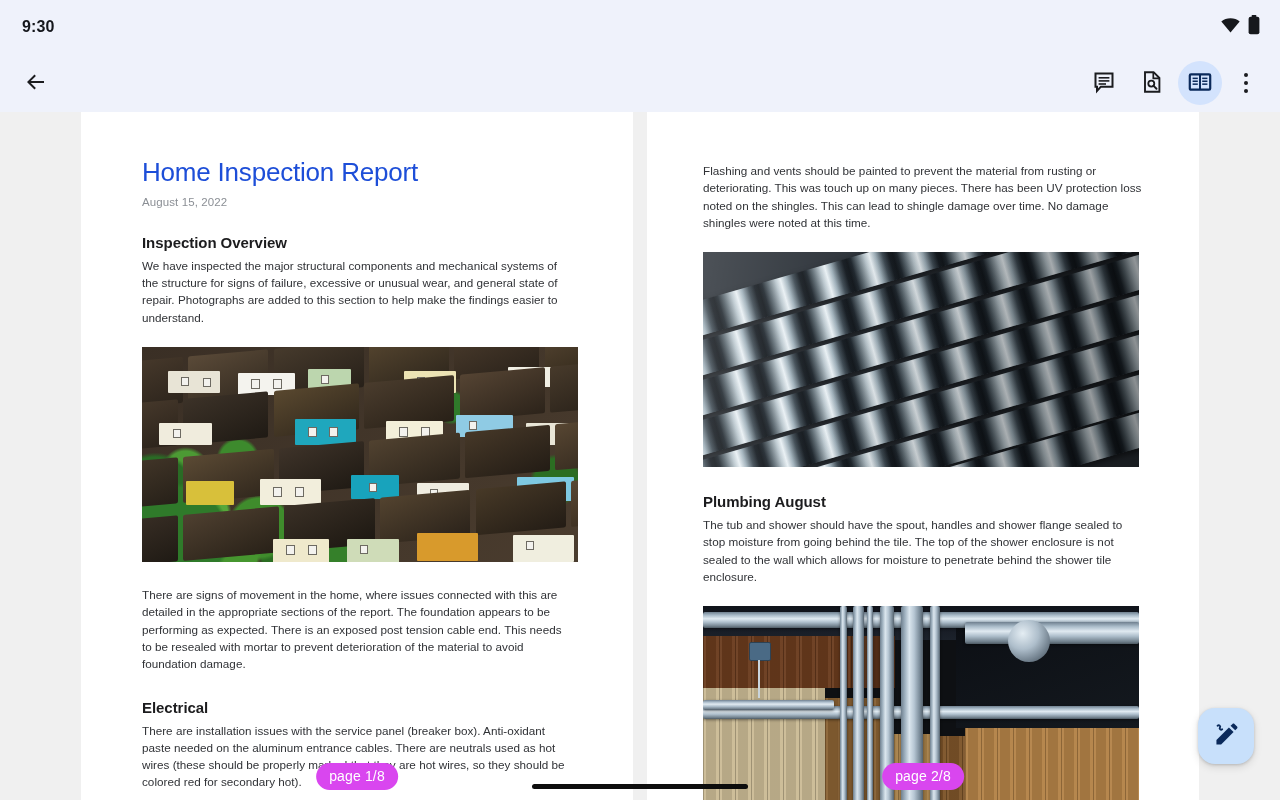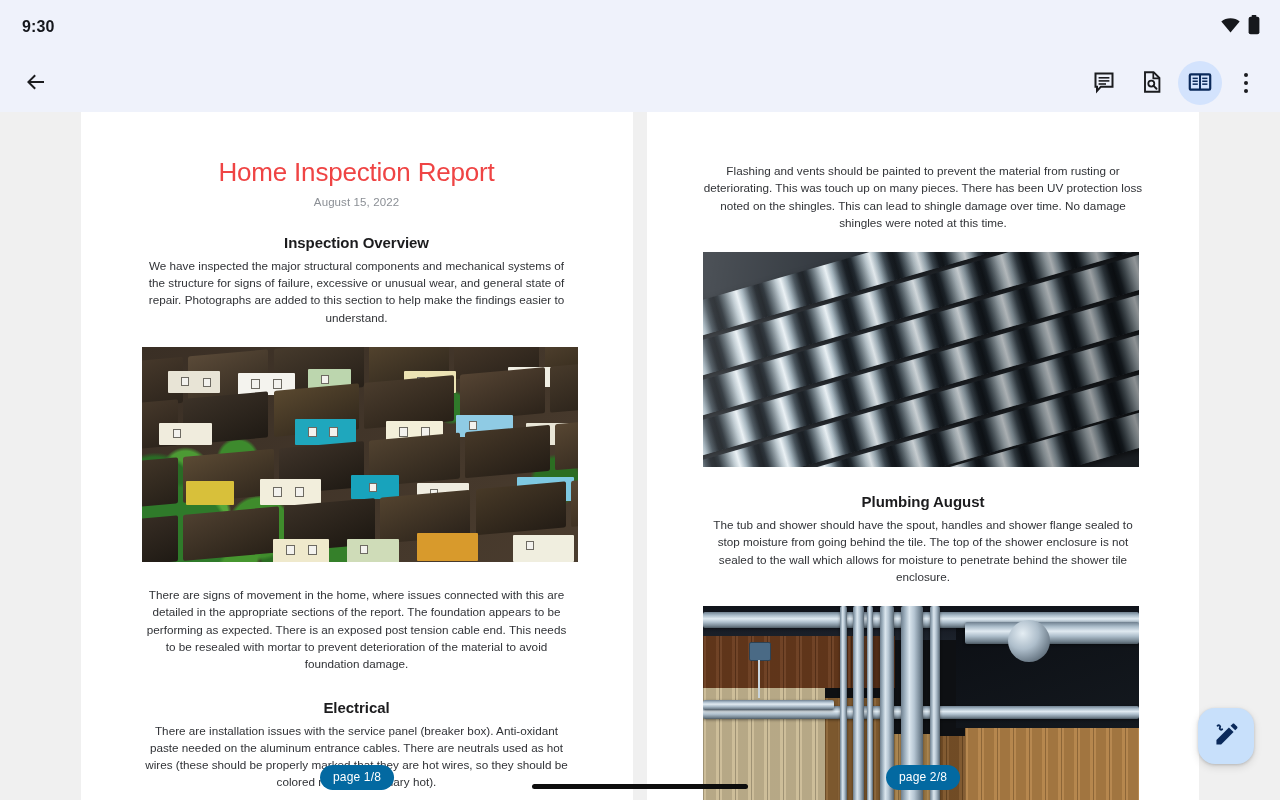--- a/index.html
+++ b/index.html
@@ -12,21 +12,20 @@
     font-family: "Liberation Sans", sans-serif;
     background: #f0f0f0;
   }
 
   #app {
     position: relative;
     width: 1280px;
     height: 800px;
     background: #f0f0f0;
     overflow: hidden;
-    text-align: center;
   }
 
   
   .status-bar {
     position: absolute;
     top: 0; left: 0;
     width: 1280px;
     height: 54px;
     background: #eff2fb;
     display: flex;
@@ -126,21 +125,21 @@
     padding: 46px 62px 0 61px;
   }
   .page-right .page-inner {
     padding: 44px 56px 0 56px;
   }
 
   
   .doc-h1 {
     font-size: 26px;
     font-weight: 400;
-    color: #ef4444;
+    color: #1d4ed8;
     letter-spacing: -0.2px;
     line-height: 1.15;
   }
   .doc-date {
     font-size: 11.5px;
     color: #8b8f95;
     margin-top: 8px;
     letter-spacing: 0.1px;
   }
   .doc-h2 {
@@ -264,23 +263,23 @@
     border-radius: 50%;
     background: radial-gradient(circle at 35% 32%, #e4edf3 0%, #aebecb 40%, #6e7d8a 72%, #3d474f 100%);
   }
 
   
   .page-badge {
     position: absolute;
     bottom: 10px;
     left: 50%;
     transform: translateX(-50%);
-    background: #0369a1;
+    background: #d946ef;
     color: #ffffff;
-    font-size: 12px;
+    font-size: 14px;
     padding: 5px 13px 6px 13px;
     border-radius: 14px;
     letter-spacing: 0.15px;
     white-space: nowrap;
     z-index: 6;
   }
 
   
   .fab {
     position: absolute;

